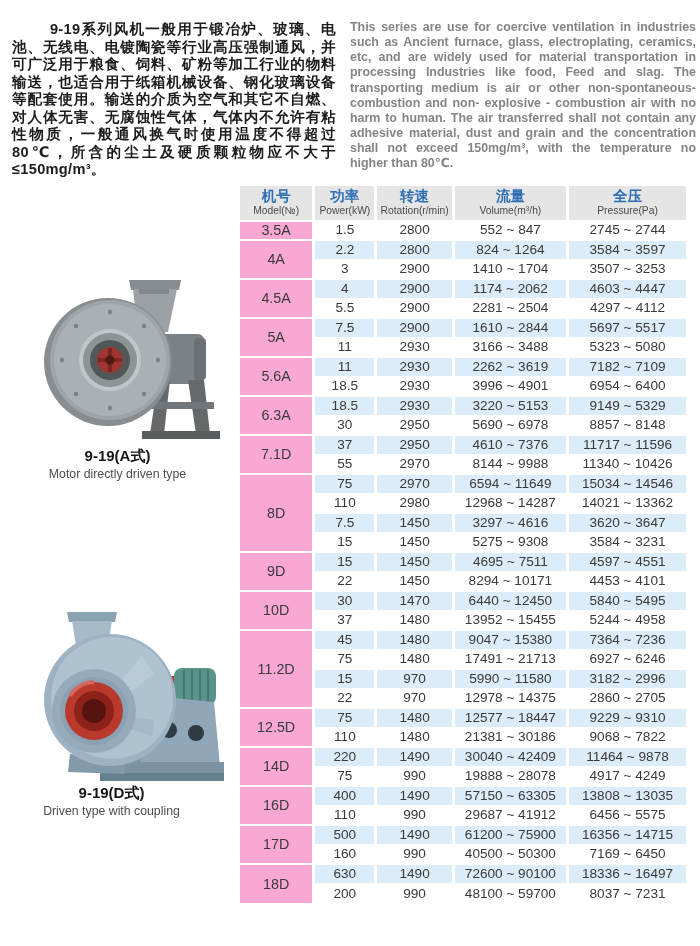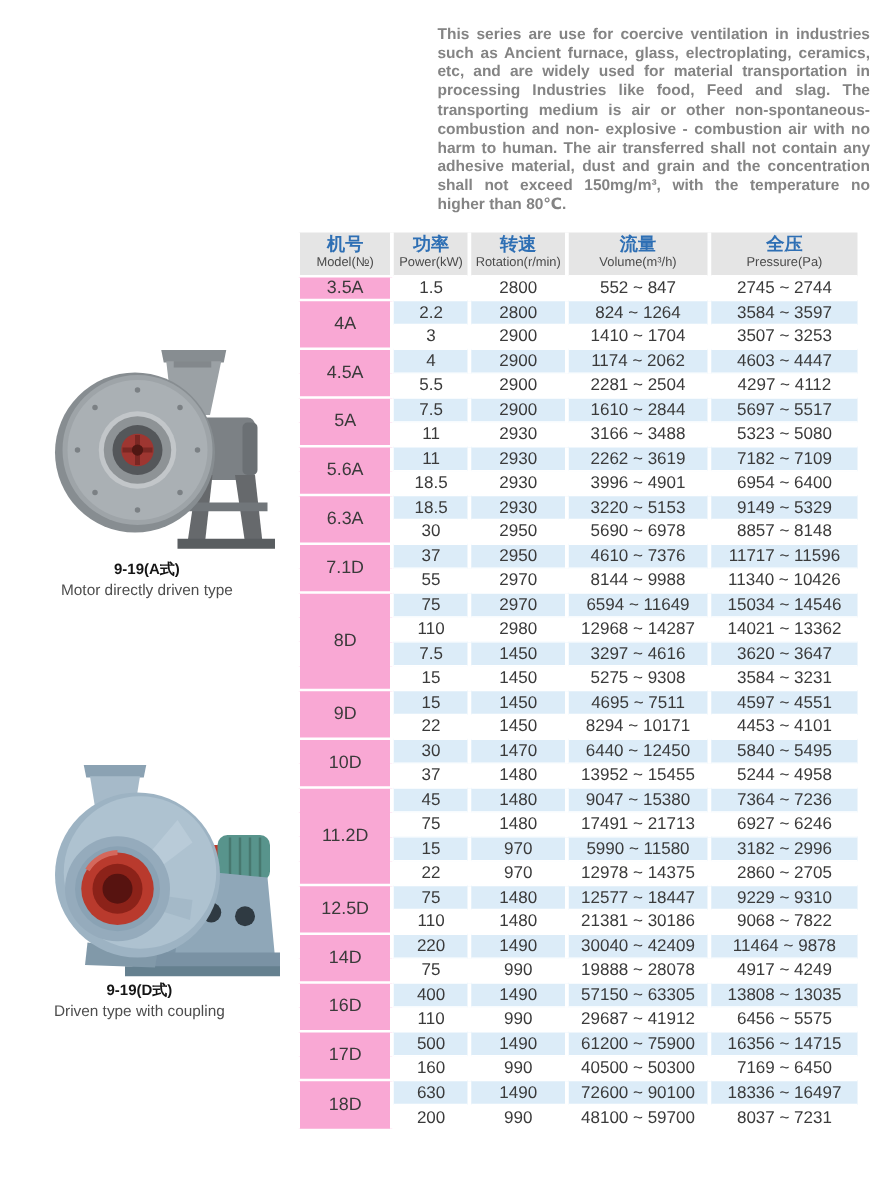--- a/index.html
+++ b/index.html
@@ -17,21 +17,21 @@
   .intro-en {
     position:absolute; left:350px; top:20px; width:346px;
     font-size:12.4px; color:#848484; line-height:1.22; text-align:justify;font-weight:bold;
   }
   
   .fan-a { position:absolute; left:36px; top:272px; }
   .fan-d { position:absolute; left:14px; top:608px; }
   .caption { position:absolute; width:235px; text-align:center; }
   .caption-a { left:0; top:447px; }
   .caption-d { left:-6px; top:784px; }
-  .prod-title { font-size:12px; font-weight:bold; color:#151515; }
+  .prod-title { font-size:15px; font-weight:bold; color:#151515; }
   .prod-sub { font-size:12.3px; color:#4d4d4d; margin-top:1px; }
   
   table.spec {
     position:absolute; left:237px; top:186px; width:449px;
     border-collapse:collapse; table-layout:fixed;
   }
   table.spec th, table.spec td { border-left:3px solid #fff; }
   table.spec th {
     background:#e5e5e5; padding:2px 0 3px 0; vertical-align:middle;
   }
@@ -45,20 +45,21 @@
   table.spec td.model { background:#f9a8d4; font-size:14.3px; }
   table.spec tr.alt td:not(.model) { background:#dcecf8; }
   table.spec tbody { border-top:2px solid #fff; }
   table.spec thead th { border-bottom:2px solid #fff; }
 </style>
 </head>
 <body>
 
 <div class="page">
 
+  <p class="intro-cn">9-19系列风机一般用于锻冶炉、玻璃、电池、无线电、电镀陶瓷等行业高压强制通风，并可广泛用于粮食、饲料、矿粉等加工行业的物料输送，也适合用于纸箱机械设备、钢化玻璃设备等配套使用。输送的介质为空气和其它不自燃、对人体无害、无腐蚀性气体，气体内不允许有粘性物质，一般通风换气时使用温度不得超过80℃，所含的尘土及硬质颗粒物应不大于≤150mg/m³。</p>
   <p class="intro-en">This series are use for coercive ventilation in industries such as Ancient furnace, glass, electroplating, ceramics, etc, and are widely used for material transportation in processing Industries like food, Feed and slag. The transporting medium is air or other non-spontaneous-combustion and non- explosive - combustion air with no harm to human. The air transferred shall not contain any adhesive material, dust and grain and the concentration shall not exceed 150mg/m³, with the temperature no higher than 80℃.</p>
 
   <svg class="fan-a" width="184" height="172" viewBox="0 0 184 172">
     <polygon points="93,8 145,8 143,18 95,18" fill="#878d91"></polygon>
     <polygon points="97,17 141,17 132,60 102,60" fill="#9ba1a5"></polygon>
     <rect x="103" y="17" width="30" height="5" fill="#6f7579" opacity="0.55"></rect>
     <rect x="120" y="62" width="48" height="50" rx="6" fill="#7c8185"></rect>
     <rect x="158" y="66" width="12" height="42" rx="4" fill="#6b7074"></rect>
     <polygon points="122,108 134,108 128,162 114,162" fill="#66696c"></polygon>
     <polygon points="152,108 168,108 174,162 160,162" fill="#66696c"></polygon>

